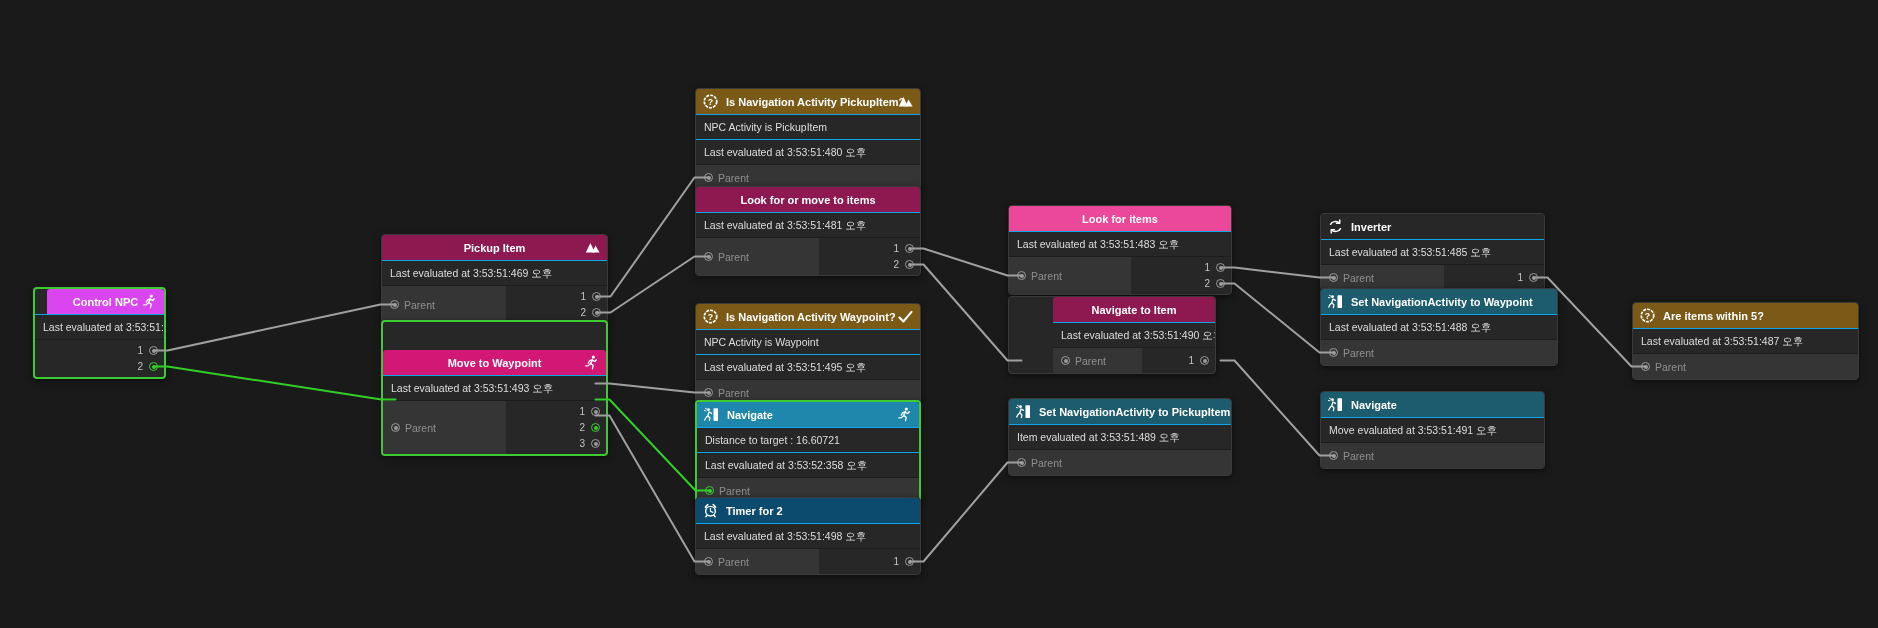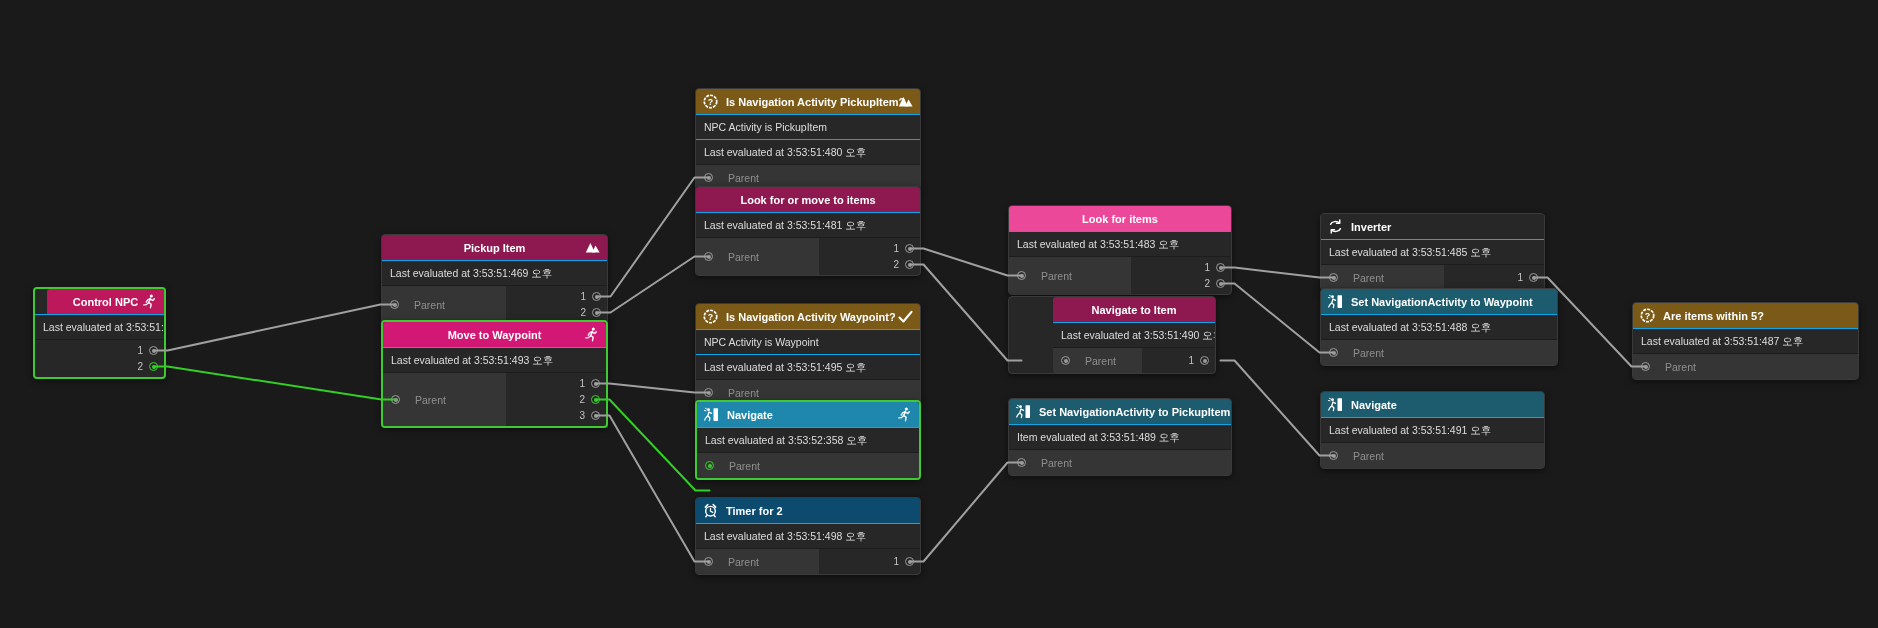--- a/index.html
+++ b/index.html
@@ -10,40 +10,40 @@
   .hdr{height:25px;display:flex;align-items:center;position:relative;border-radius:3px 3px 0 0;
        color:#fff;font-size:11px;font-weight:bold;}
   .ttl{flex:1;text-align:center;padding:0 24px;white-space:nowrap;overflow:hidden;}
   .ttl.tl{text-align:left;padding:0 24px 0 30px;}
   .icon{position:absolute;top:4px;width:17px;height:17px;display:flex;}
   .icon svg{width:100%;height:100%;}
   .icon.l{left:6px;} .icon.r{right:6px;}
   .row{padding:5px 8px;font-size:10.5px;color:#dedede;border-top:1px solid #0ea5e9;
        height:14px;line-height:14px;white-space:nowrap;overflow:hidden;}
   .ports{display:flex;border-top:1px solid #1d1d1d;align-items:stretch;min-height:25px;border-radius:0 0 3px 3px;}
-  .pp{background:#353535;display:flex;align-items:center;gap:15px;padding-left:8px;width:55%;
+  .pp{background:#353535;display:flex;align-items:center;gap:5px;padding-left:8px;width:55%;
       box-sizing:border-box;border-radius:0 0 0 3px;}
   .pp.wide{width:100%;border-radius:0 0 3px 3px;}
   .plabel{font-size:10.5px;color:#8f8f8f;}
   .spacer{flex:1;}
   .outs{flex:1;display:flex;flex-direction:column;justify-content:center;gap:3px;padding:4px 6px 4px 0;}
   .out{display:flex;align-items:center;justify-content:flex-end;gap:6px;height:13px;}
   .olabel{font-size:10px;color:#c4c4c4;}
   .dot{width:7px;height:7px;border:1px solid #9a9a9a;border-radius:50%;position:relative;flex:0 0 auto;}
   .dot::after{content:"";position:absolute;inset:1.5px;border-radius:50%;background:#9a9a9a;}
   .dot.on{border-color:#3ecb31;}
   .dot.on::after{background:#3ecb31;}
   svg.edges{position:absolute;left:0;top:0;z-index:2;pointer-events:none;}
 </style>
 </head>
 <body>
 
 <div id="canvas" style="width: 1878px; height: 628px; background: rgb(26, 26, 26);">
     <div class="node selected" style="left: 33px; top: 287px; width: 133px;">
-      <div class="hdr" style="background: #be185d; margin-left: 12px;">
+      <div class="hdr" style="background: #d946ef; margin-left: 12px;">
         <span class="ttl">Control NPC</span>
         <span class="icon r">
           <svg viewBox="0 0 24 24">
             <circle cx="14.6" cy="4.2" r="2.2" fill="#fff"></circle>
             <path d="M13.6 7.4 L10.8 13.2 M13.6 7.4 L9.4 9.8 L7.4 12.8 M13.2 9 L16.6 10.6 L18.8 8.2 M10.8 13.2 L14.4 15.8 L13.4 20.8 M10.8 13.2 L7.8 16.4 L4 16.8" stroke="#fff" stroke-width="1.9" fill="none" stroke-linecap="round" stroke-linejoin="round"></path>
           </svg>
         </span>
       </div>
       <div class="row">Last evaluated at 3:53:51:451 오후</div>
       <div class="ports">
@@ -82,21 +82,21 @@
             <span class="dot"></span>
           </div>
           <div class="out">
             <span class="olabel">2</span>
             <span class="dot"></span>
           </div>
         </div>
       </div>
     </div>
     <div class="node selected" style="left: 381px; top: 320px; width: 227px;">
-      <div class="hdr" style="background: rgb(211, 23, 116);">
+      <div class="hdr" style="background: rgb(211, 23, 116); margin-top: 28px;">
         <span class="ttl">Move to Waypoint</span>
         <span class="icon r">
           <svg viewBox="0 0 24 24">
             <circle cx="14.6" cy="4.2" r="2.2" fill="#fff"></circle>
             <path d="M13.6 7.4 L10.8 13.2 M13.6 7.4 L9.4 9.8 L7.4 12.8 M13.2 9 L16.6 10.6 L18.8 8.2 M10.8 13.2 L14.4 15.8 L13.4 20.8 M10.8 13.2 L7.8 16.4 L4 16.8" stroke="#fff" stroke-width="1.9" fill="none" stroke-linecap="round" stroke-linejoin="round"></path>
           </svg>
         </span>
       </div>
       <div class="row">Last evaluated at 3:53:51:493 오후</div>
       <div class="ports">
@@ -202,20 +202,21 @@
           </svg>
         </span>
         <span class="ttl tl">Navigate</span>
         <span class="icon r">
           <svg viewBox="0 0 24 24">
             <circle cx="14.6" cy="4.2" r="2.2" fill="#fff"></circle>
             <path d="M13.6 7.4 L10.8 13.2 M13.6 7.4 L9.4 9.8 L7.4 12.8 M13.2 9 L16.6 10.6 L18.8 8.2 M10.8 13.2 L14.4 15.8 L13.4 20.8 M10.8 13.2 L7.8 16.4 L4 16.8" stroke="#fff" stroke-width="1.9" fill="none" stroke-linecap="round" stroke-linejoin="round"></path>
           </svg>
         </span>
       </div>
+      <div class="row">Distance to target : 16.60721</div>
       <div class="row">Last evaluated at 3:53:52:358 오후</div>
       <div class="ports">
         <div class="pp wide">
           <span class="dot on"></span>
           <span class="plabel">Parent</span>
         </div>
       </div>
     </div>
     <div class="node" style="left: 695px; top: 497px; width: 226px;">
       <div class="hdr" style="background: #0c4a6e;">
@@ -354,21 +355,21 @@
         <span class="icon l">
           <svg viewBox="0 0 24 24">
             <rect x="14.8" y="3" width="6.4" height="18" rx="1" fill="#fff"></rect>
             <circle cx="7.8" cy="5.2" r="2" fill="#fff"></circle>
             <path d="M8.4 8.4 L6.8 13.8 M8.4 8.4 L12 10.4 M6.8 13.8 L9.8 17 L9 20.6 M6.8 13.8 L4 16.6 L2.4 19.8" stroke="#fff" stroke-width="1.8" fill="none" stroke-linecap="round"></path>
             <path d="M3.4 3.2 l2 1.2 M2 6.4 l2.2 .4" stroke="#fff" stroke-width="1.3" stroke-linecap="round"></path>
           </svg>
         </span>
         <span class="ttl tl">Navigate</span>
       </div>
-      <div class="row">Last evaluated at 3:53:51:491 오후</div>
+      <div class="row">Move evaluated at 3:53:51:491 오후</div>
       <div class="ports">
         <div class="pp wide">
           <span class="dot"></span>
           <span class="plabel">Parent</span>
         </div>
       </div>
     </div>
     <div class="node" style="left: 1632px; top: 302px; width: 227px;">
       <div class="hdr" style="background: rgb(123, 90, 23);">
         <span class="icon l">

